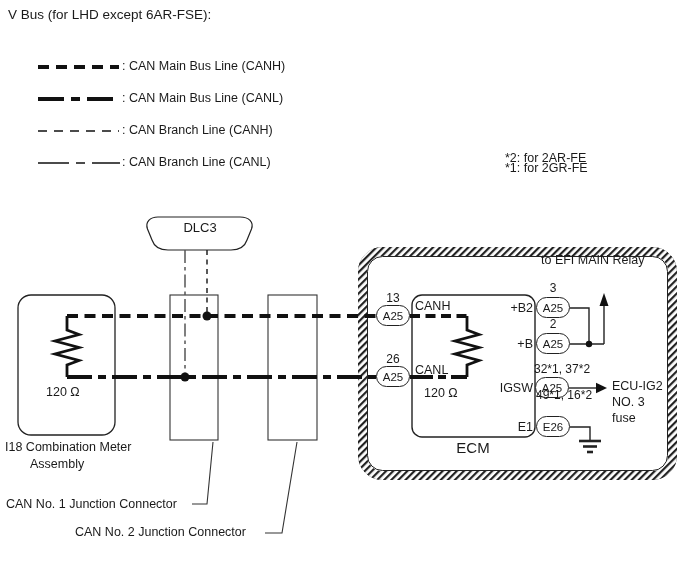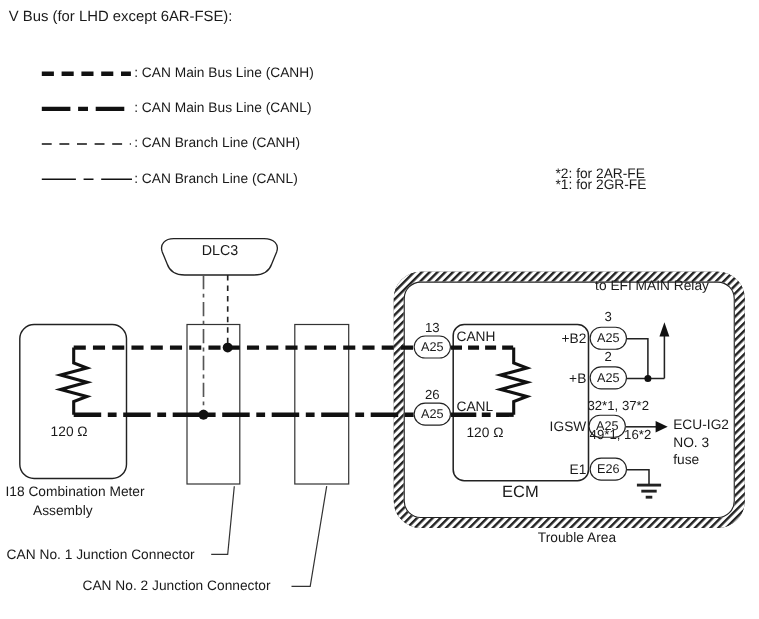--- a/index.html
+++ b/index.html
@@ -100,21 +100,20 @@
   <div class="txt center" style="left:171px;top:220px;width:58px;font-size:13px;">DLC3</div>
 
   <div class="txt" style="left:46px;top:385px;">120 Ω</div>
   <div class="txt" style="left:5px;top:440px;">I18 Combination Meter</div>
   <div class="txt" style="left:30px;top:457px;">Assembly</div>
 
   <div class="txt" style="left:6px;top:497px;">CAN No. 1 Junction Connector</div>
   <div class="txt" style="left:75px;top:525px;">CAN No. 2 Junction Connector</div>
 
   <div class="txt" style="left:541px;top:253px;">to EFI MAIN Relay</div>
-  <div class="txt center" style="left:462px;top:482px;width:125px;">Trouble Area</div>
 
   <div class="pin center" style="left:376px;top:291px;width:34px;">13</div>
   <div class="oval" style="left:376px;top:305px;">A25</div>
   <div class="pin center" style="left:376px;top:352px;width:34px;">26</div>
   <div class="oval" style="left:376px;top:366px;">A25</div>
 
   <div class="txt" style="left:415px;top:299px;">CANH</div>
   <div class="txt" style="left:415px;top:363px;">CANL</div>
   <div class="txt" style="left:424px;top:386px;">120 Ω</div>
   <div class="txt center" style="left:440px;top:440px;width:66px;font-size:15px;">ECM</div>

